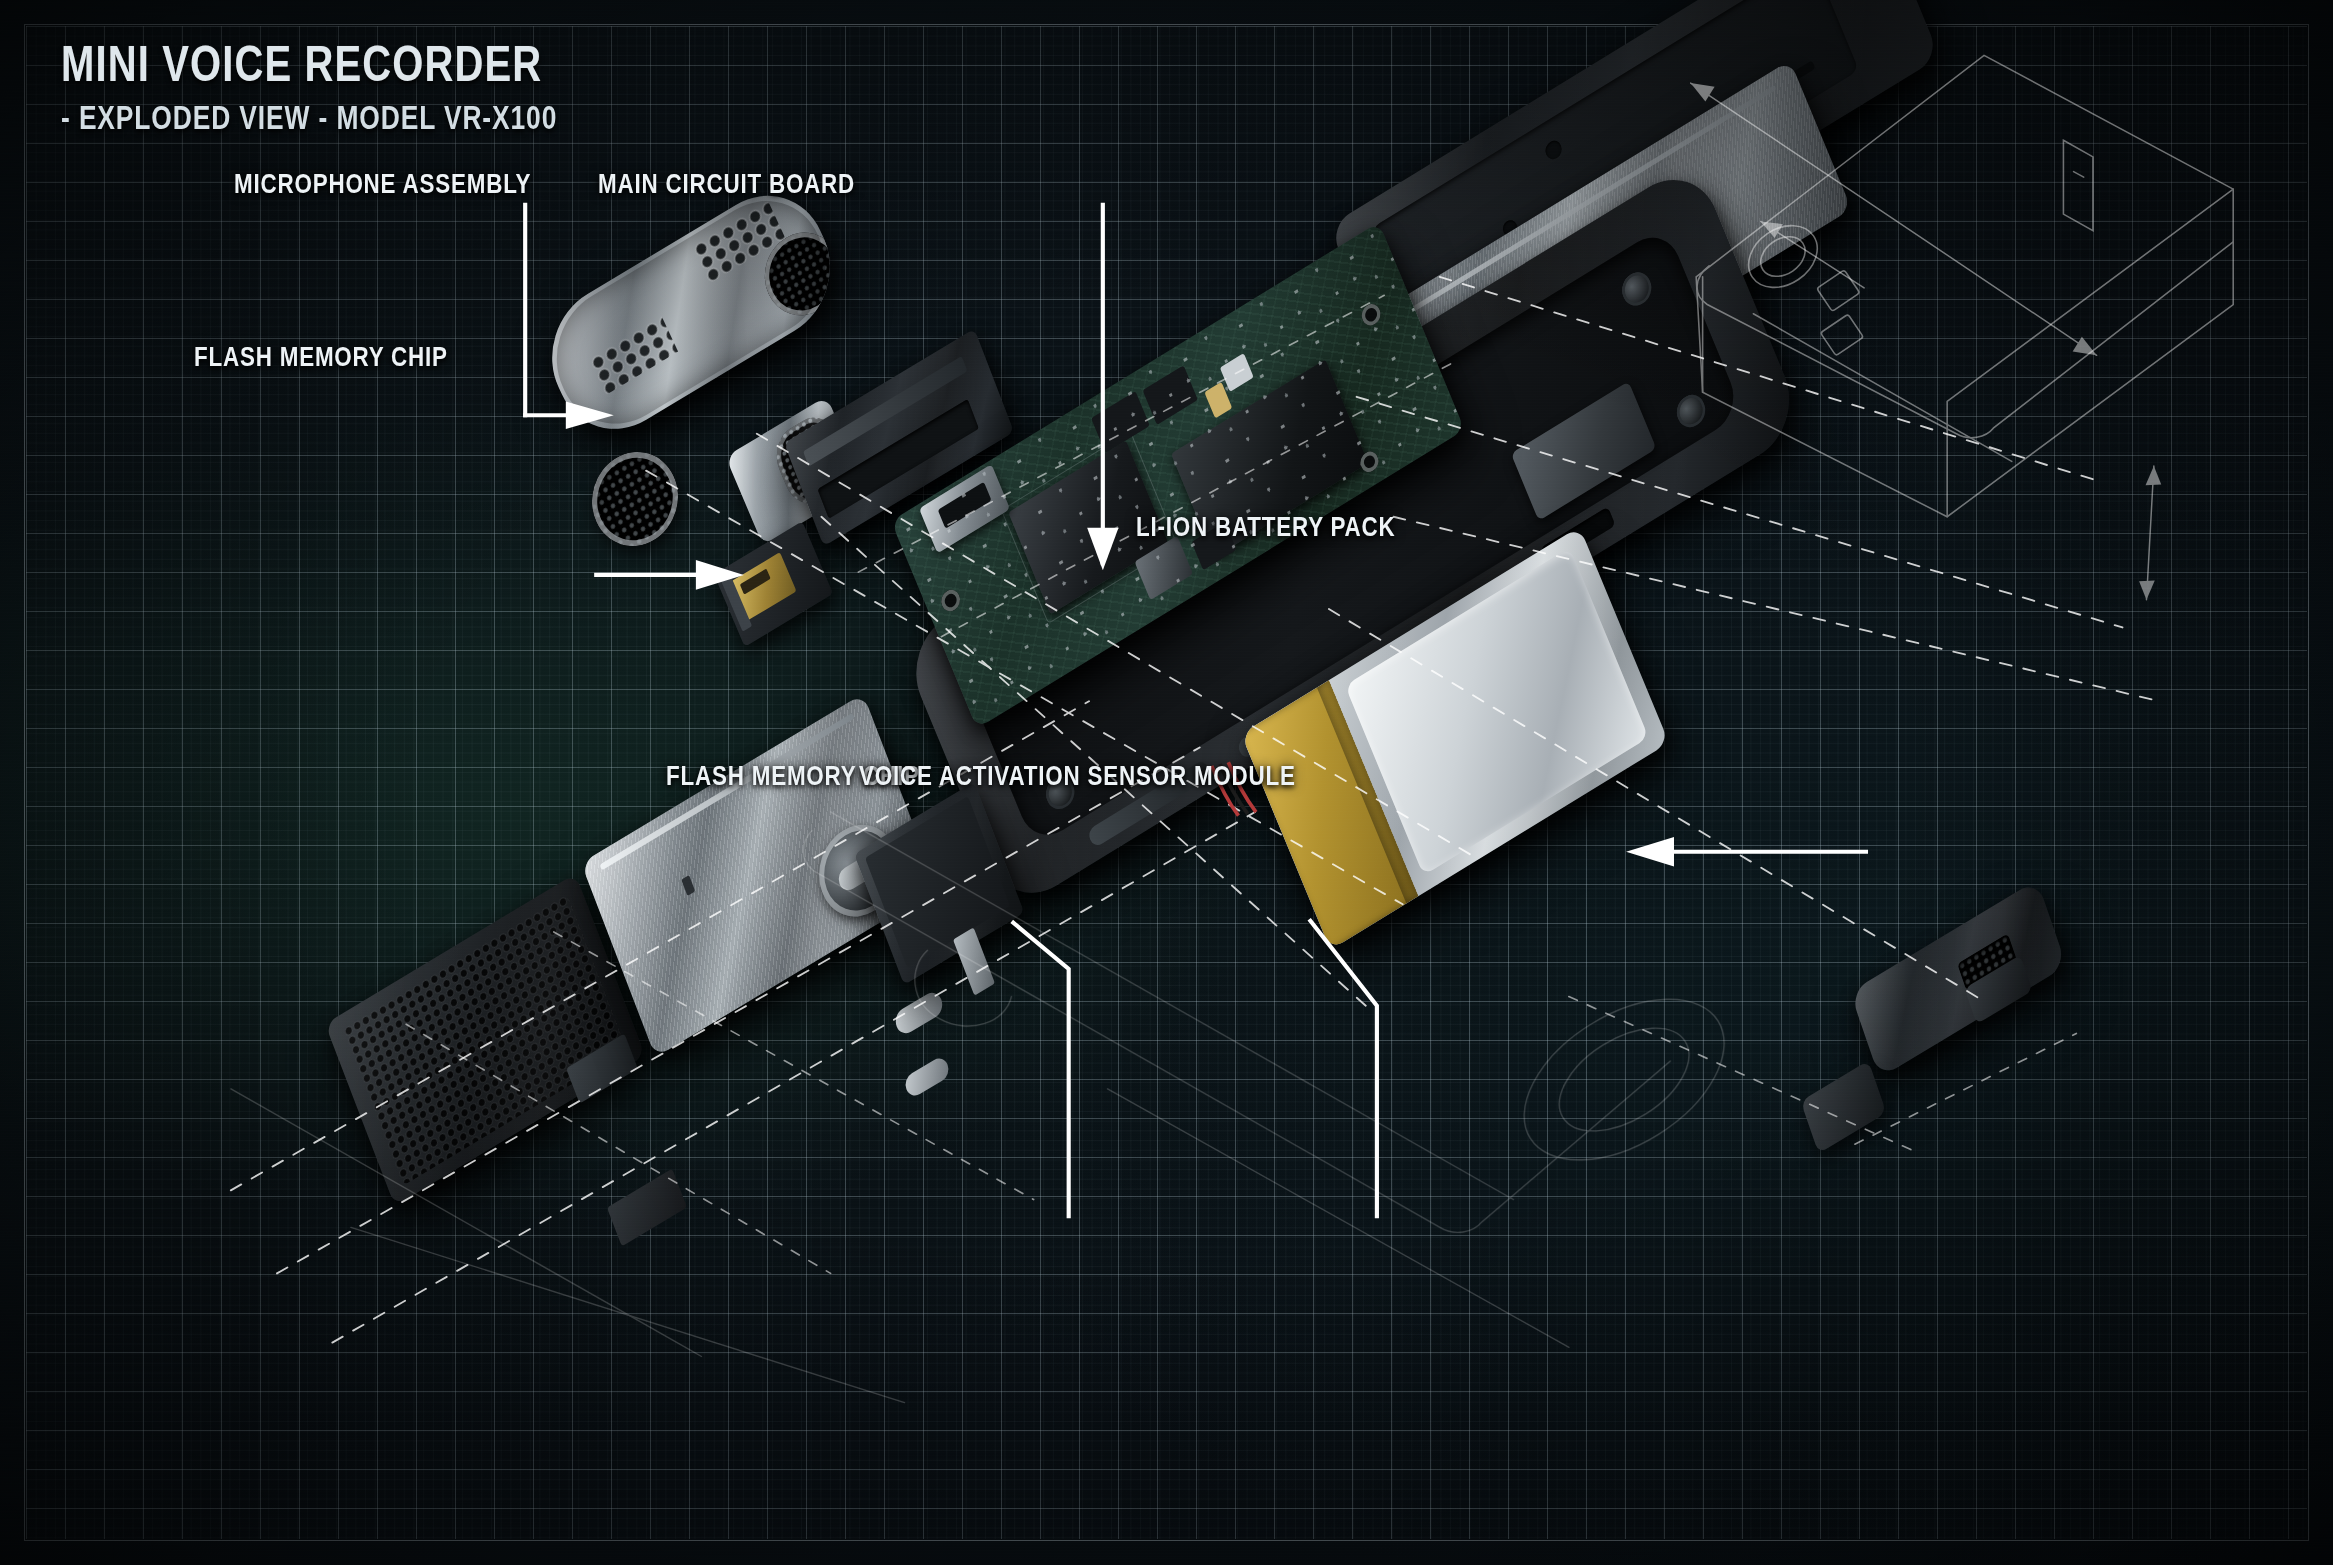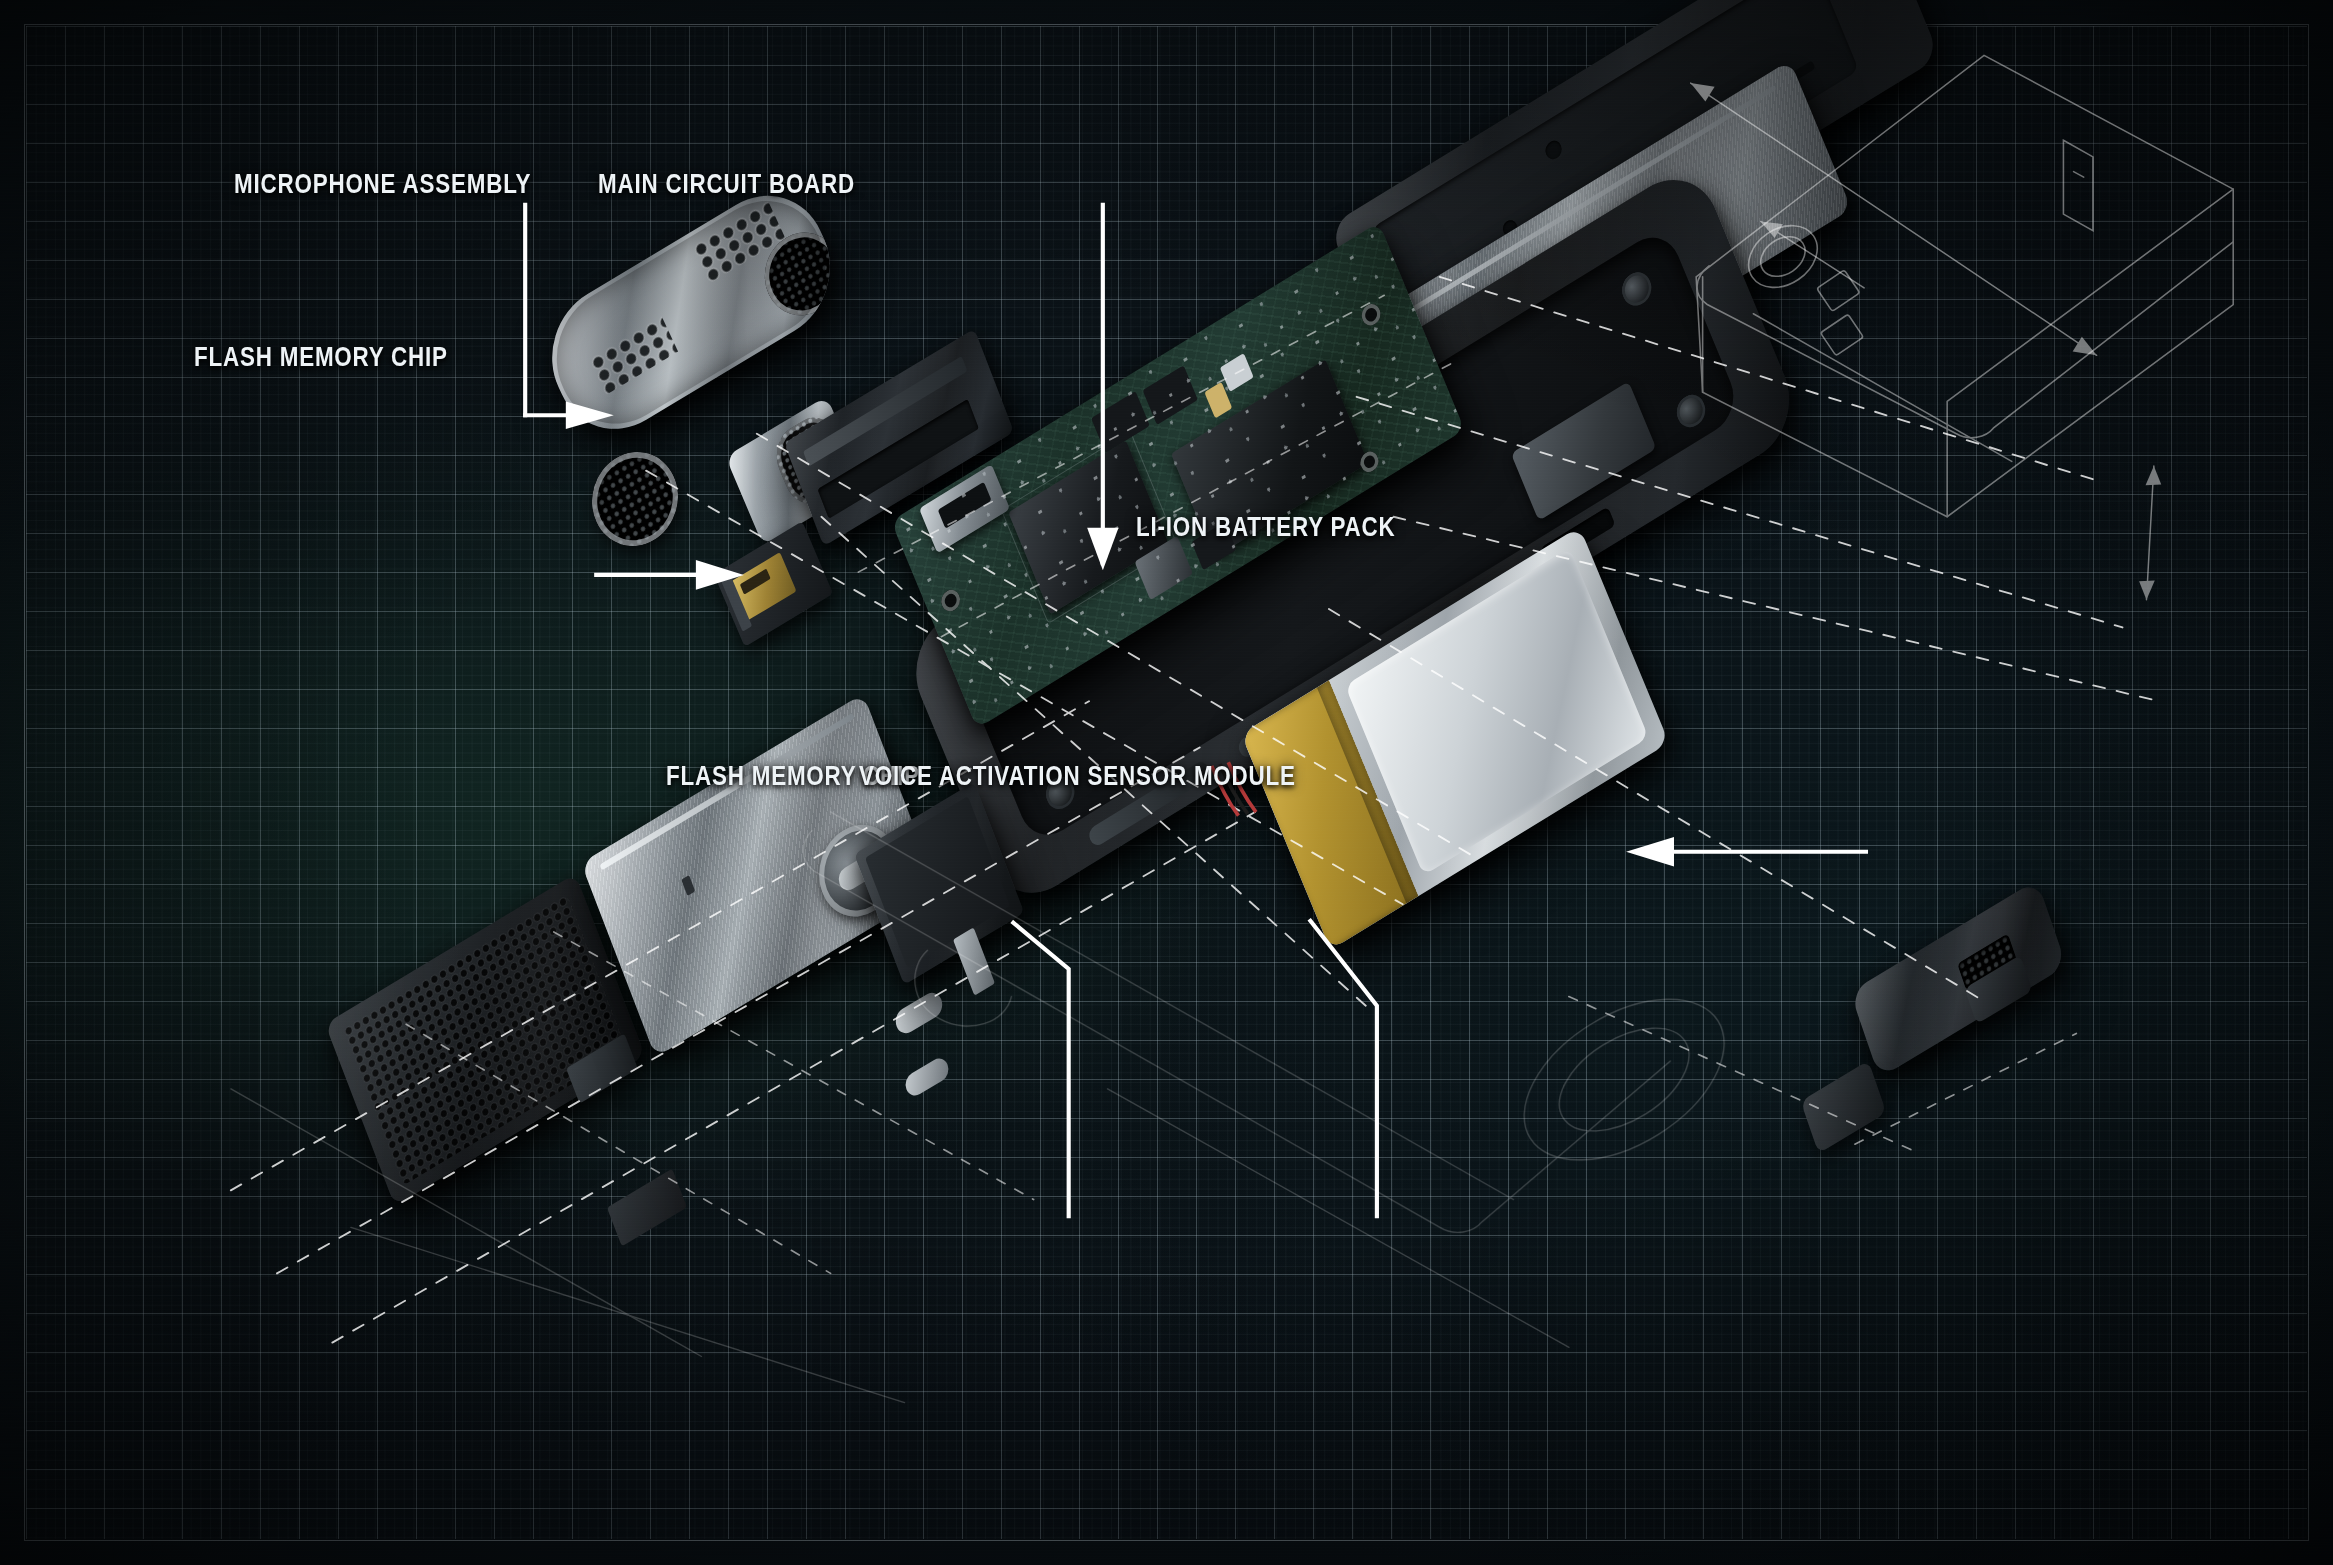--- a/index.html
+++ b/index.html
@@ -350,20 +350,24 @@
 
       <path d="M2022 923 L1810 923"></path>
       <path d="M1762 923 l52 -16 l0 32 z" fill="#fff" stroke="none"></path>
 
       <path d="M1158 1318 L1158 1050 L1098 1000"></path>
 
       <path d="M1492 1318 L1492 1090 L1420 998"></path>
     </g>
   </svg>
 
+  <div class="title-block">
+    <div class="t-main">MINI VOICE RECORDER</div>
+    <div class="t-sub">- EXPLODED VIEW - MODEL VR-X100</div>
+  </div>
 
   <div class="lbl" style="left:234px;top:168px;">MICROPHONE ASSEMBLY</div>
   <div class="lbl" style="left:598px;top:168px;">MAIN CIRCUIT BOARD</div>
   <div class="lbl" style="left:194px;top:341px;">FLASH MEMORY CHIP</div>
   <div class="lbl" style="left:1136px;top:511px;">LI-ION BATTERY PACK</div>
   <div class="lbl" style="left:666px;top:760px;">FLASH MEMORY CHIP</div>
   <div class="lbl" style="left:859px;top:760px;">VOICE ACTIVATION SENSOR MODULE</div>
 
   <div class="bp-grain"></div>
   <div class="bp-vig"></div>

